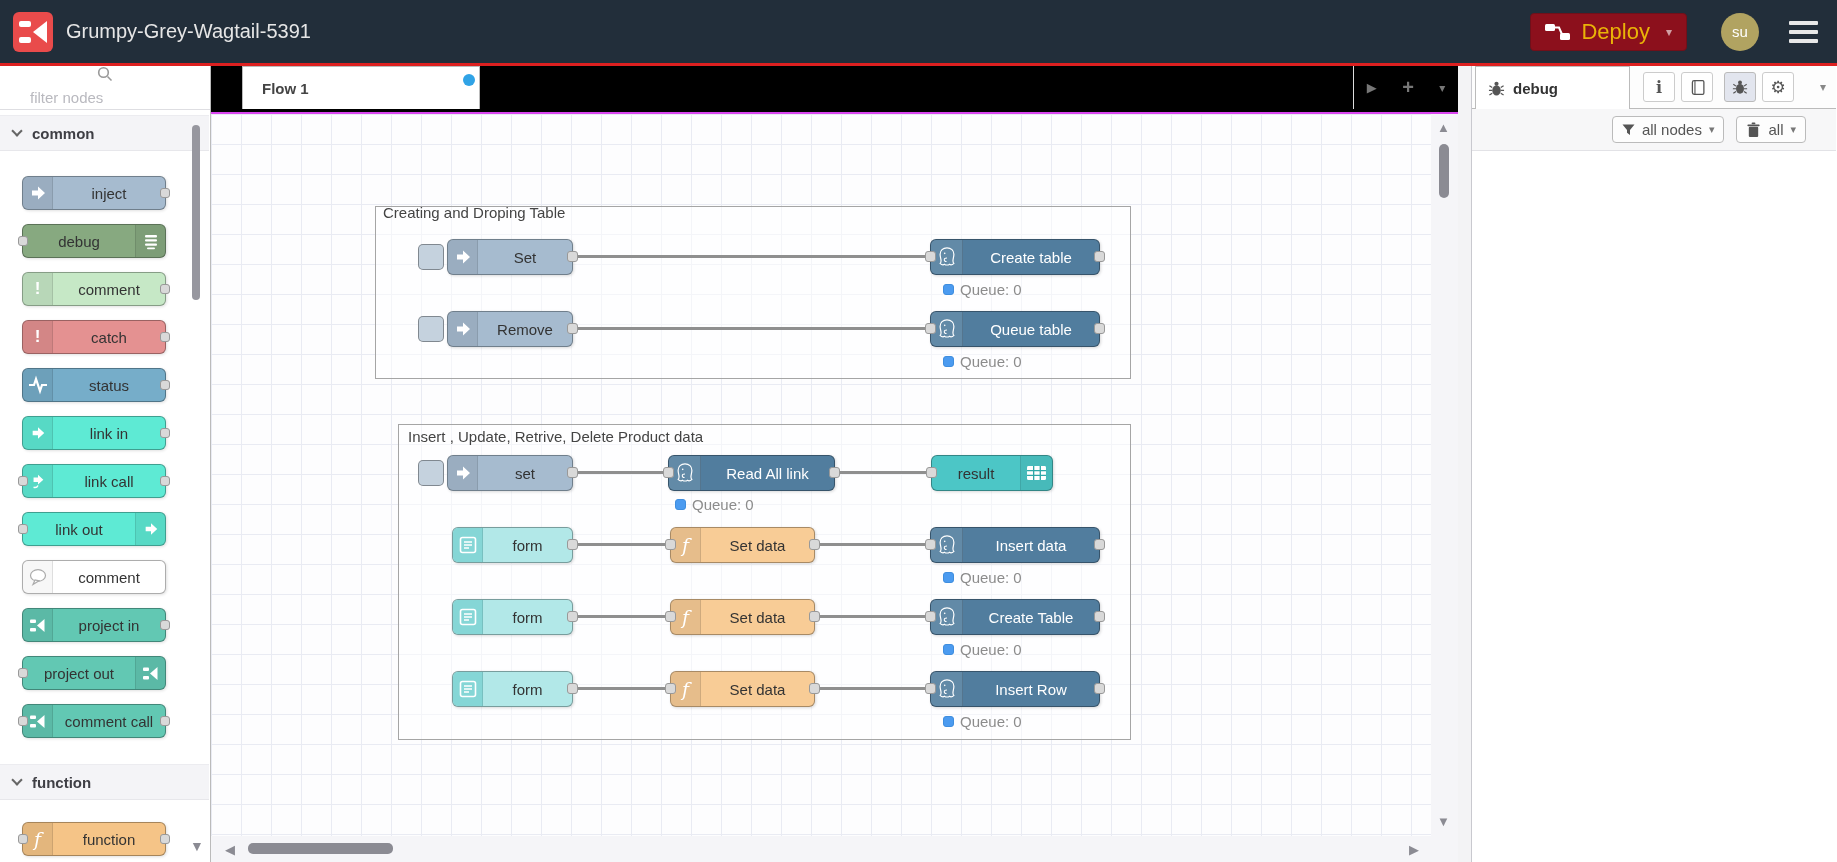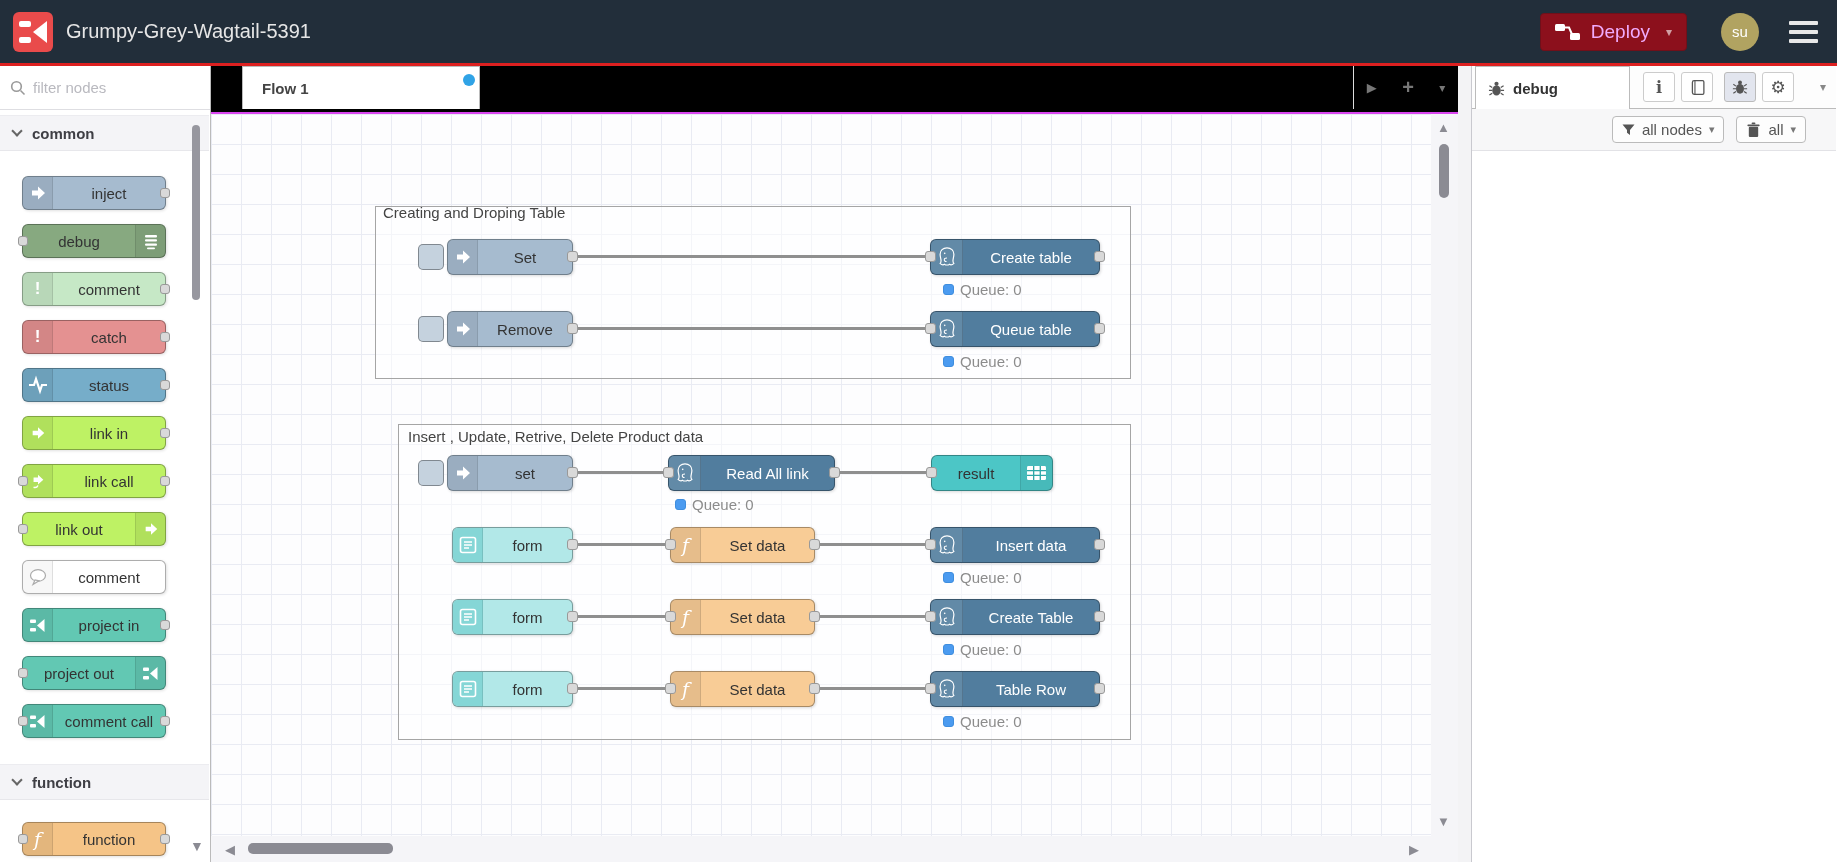--- a/index.html
+++ b/index.html
@@ -4,49 +4,49 @@
 <style>
   * { box-sizing: border-box; margin: 0; padding: 0; }
   html,body { width:1837px; height:862px; overflow:hidden;
     font-family:"Liberation Sans", sans-serif; background:#fff; }
 
   
   .header { height:63px; background:#222e3a; display:flex; align-items:center; padding:0 19px 0 13px; }
   .logo { width:40px; height:40px; border-radius:6px; background:#e94b4b; display:flex; align-items:center; justify-content:center; }
   .app-title { flex:1; color:#e6e6e6; font-size:20px; margin-left:13px; font-weight:400; }
   .deploy-btn { display:flex; align-items:center; gap:10px; background:#8C101C; border:1px solid #70101a; border-radius:4px; height:38px; padding:0 14px; cursor:pointer; }
-  .deploy-btn .dlabel { color:#f0abfc; font-size:19px; }
+  .deploy-btn .dlabel { color:#eab308; font-size:22px; }
   .deploy-btn .caret { color:rgba(255,255,255,0.6); font-size:12px; margin-left:6px; }
   .avatar { width:38px; height:38px; border-radius:50%; background:#b1a361; color:#fff; font-size:15px; display:flex; align-items:center; justify-content:center; margin-left:34px; }
   .hamburger { margin-left:30px; display:flex; flex-direction:column; gap:5px; cursor:pointer; }
   .hamburger i { display:block; width:29px; height:4px; background:#e8e8e8; border-radius:1px; }
   .redline { height:3px; background:#dd2020; }
 
   
   .main { display:flex; height:796px; }
   .palette { width:211px; border-right:1px solid #bbb; position:relative; background:#fff; }
   .workspace { width:1247px; display:flex; flex-direction:column; position:relative; }
   .separator { width:14px; background:#f3f3f5; border-right:1px solid #c9c9cf; }
   .sidebar { width:364px; position:relative; background:#fff; }
 
   
-  .psearch { height:44px; border-bottom:1px solid #dedee2; display:flex; align-items:center; padding:0 10px; gap:7px; }
+  .psearch { height:44px; border-bottom:1px solid #dedee2; display:flex; align-items:center; padding:0 10px; gap:7px;flex-direction:column; }
   .psearch input { border:none; outline:none; font-size:15px; color:#333; width:150px; font-family:"Liberation Sans",sans-serif; }
   .psearch input::placeholder { color:#b9b9bf; }
   .pcat { position:absolute; left:0; right:1px; height:36px; background:#f4f4f7; border-top:1px solid #ececf0; border-bottom:1px solid #e7e7eb; display:flex; align-items:center; padding-left:13px; gap:11px; font-size:15px; font-weight:bold; color:#3f3f45; cursor:pointer; }
   .chev { width:8px; height:8px; border-right:2px solid #666; border-bottom:2px solid #666; transform:rotate(45deg); margin-top:-4px; }
   .pnode { position:absolute; left:22px; width:144px; height:34px; border:1px solid rgba(0,0,0,0.32); border-radius:6px; display:flex; align-items:center; box-shadow:1px 1px 3px rgba(0,0,0,0.12); cursor:grab; }
   .plbl { flex:1; text-align:center; font-size:15px; color:#333; }
   .icon-region { width:30px; align-self:stretch; display:flex; align-items:center; justify-content:center; background:rgba(0,0,0,0.07); }
   .ir-l { border-right:1px solid rgba(0,0,0,0.10); border-radius:5px 0 0 5px; }
   .ir-r { border-left:1px solid rgba(0,0,0,0.10); border-radius:0 5px 5px 0; }
   .pport { position:absolute; width:10px; height:10px; background:#d9d9d9; border:1px solid #999; border-radius:3px; top:50%; margin-top:-5px; }
   .pl { left:-5px; } .pr { right:-5px; }
   .p-inject{background:#a6bbcf} .p-debug{background:#87a980} .p-complete{background:#c6e8c6}
-  .p-catch{background:#e49191} .p-status{background:#76adc9} .p-link{background:#bef264}
+  .p-catch{background:#e49191} .p-status{background:#76adc9} .p-link{background:#5eead4}
   .p-comment{background:#ffffff} .p-project{background:#62c8b3} .p-function{background:#f5c487}
   .excl { color:#fff; font-weight:bold; font-size:17px; }
   .ficon { color:#fff; font-family:"DejaVu Serif", serif; font-style:italic; font-size:19px; }
   .pscroll-thumb { position:absolute; left:192px; top:59px; width:8px; height:175px; background:#97979f; border-radius:4px; }
   .pscroll-down { position:absolute; left:190px; top:772px; color:#8b8b93; font-size:14px; cursor:pointer; }
 
   
   .tabbar { height:48px; border-bottom:2px solid #d946ef; position:relative; background:#000000; }
   .flowtab { position:absolute; left:31px; top:0; width:238px; height:43px; background:#fff; border:1px solid #bbb; border-bottom:none; display:flex; align-items:center; padding-left:19px; font-size:15px; font-weight:600; color:#444; z-index:2; cursor:pointer; }
   .tabdot { position:absolute; right:4px; top:7px; width:12px; height:12px; border-radius:50%; background:#30a3e6; }
@@ -505,21 +505,21 @@
       </div>
       <div class="cnode n-pg" style="left:719px;top:557px;width:170px">
         <span class="cport cin"></span>
         <span class="icon-region ir-l">
             <svg width="22" height="22" viewBox="0 0 24 24">
               <path d="M12 2C7.5 2 4.5 5 4.5 9c0 3 1 5 1 7 0 2-1 3-1 3 1 1 3 2 5 1 1 1 4 1 5 0 2 1 4 0 5-1 0 0-1-1-1-3 0-2 1-4 1-7 0-4-3-7-7.5-7z" fill="none" stroke="#fff" stroke-width="1.3"></path>
               <circle cx="9.5" cy="8" r="0.9" fill="#fff"></circle>
               <path d="M12 13c-2 0-3 1-3 2s1 2 2.5 2" stroke="#fff" stroke-width="1.1" fill="none"></path>
             </svg>
           </span>
-        <span class="clbl ital">Table Row</span>
+        <span class="clbl ital">Insert Row</span>
         <span class="cport cout"></span>
       </div>
       <div class="status" style="left:732px;top:599px">
         <span class="sdot"></span>
         <span>Queue: 0</span>
       </div>
 
       <div class="gutter-b"></div>
       <div class="gutter-r"></div>
       <span class="sarrow" style="left:1226px;top:6px">▲</span>

